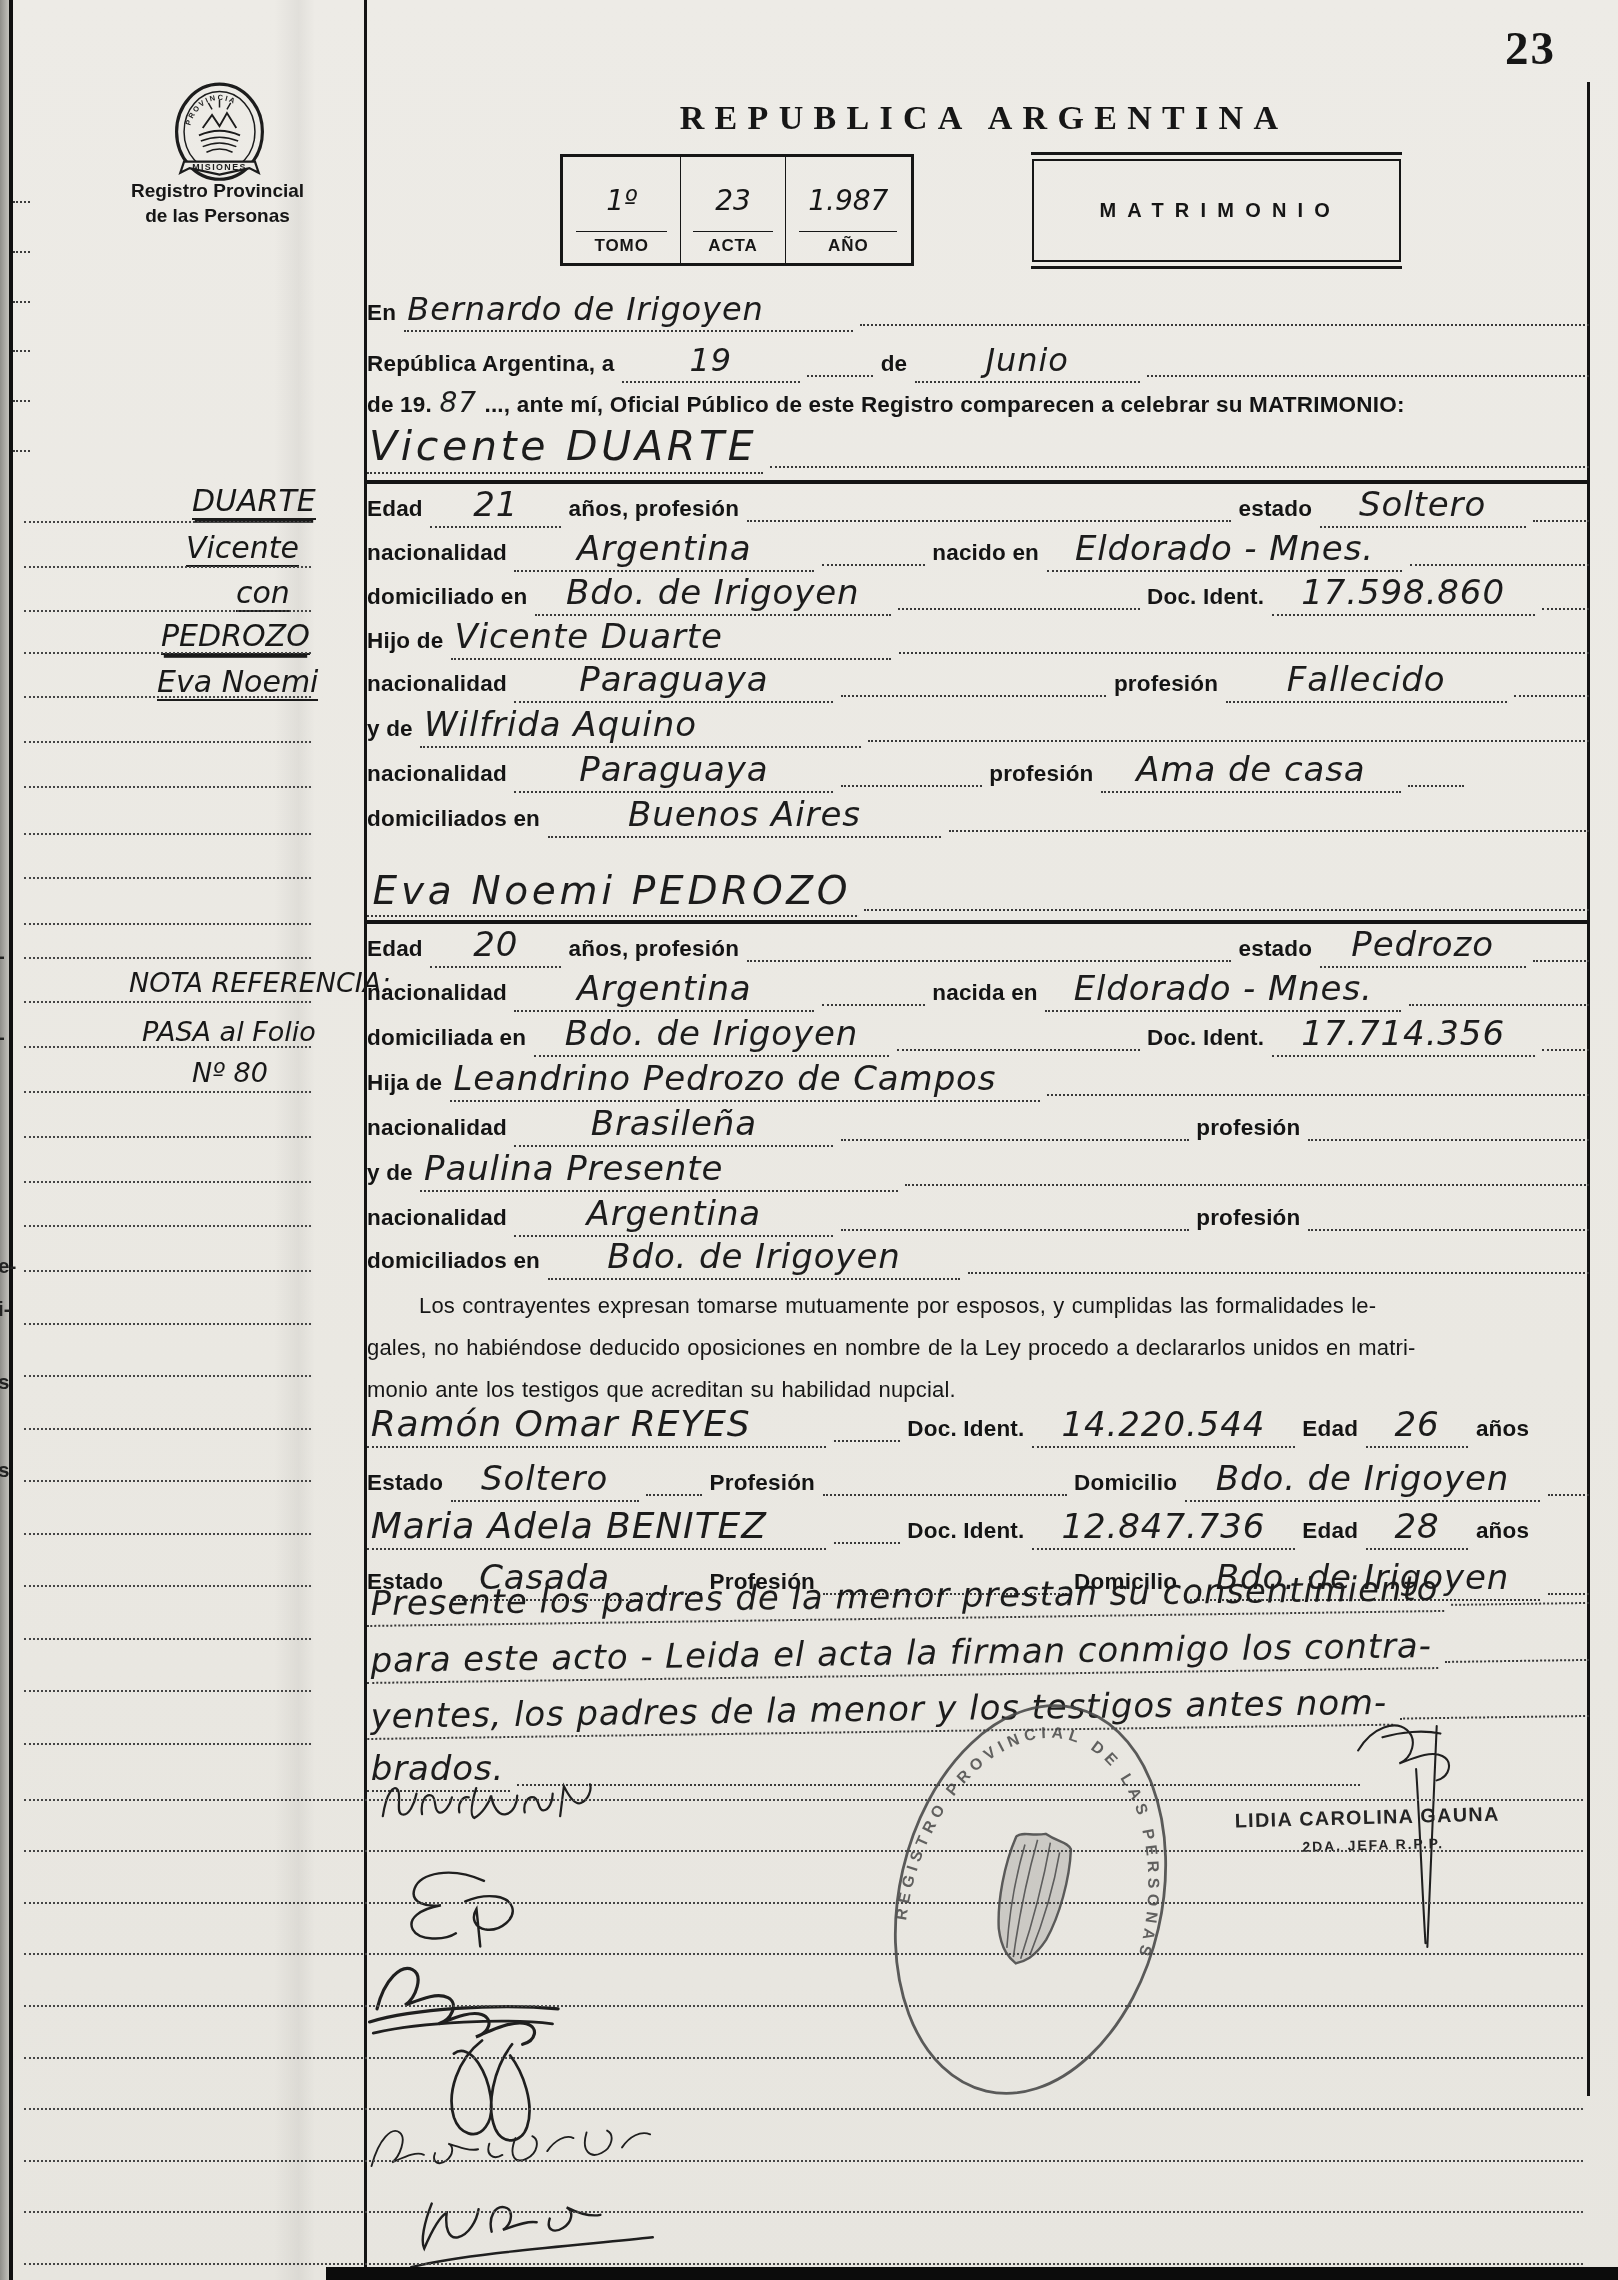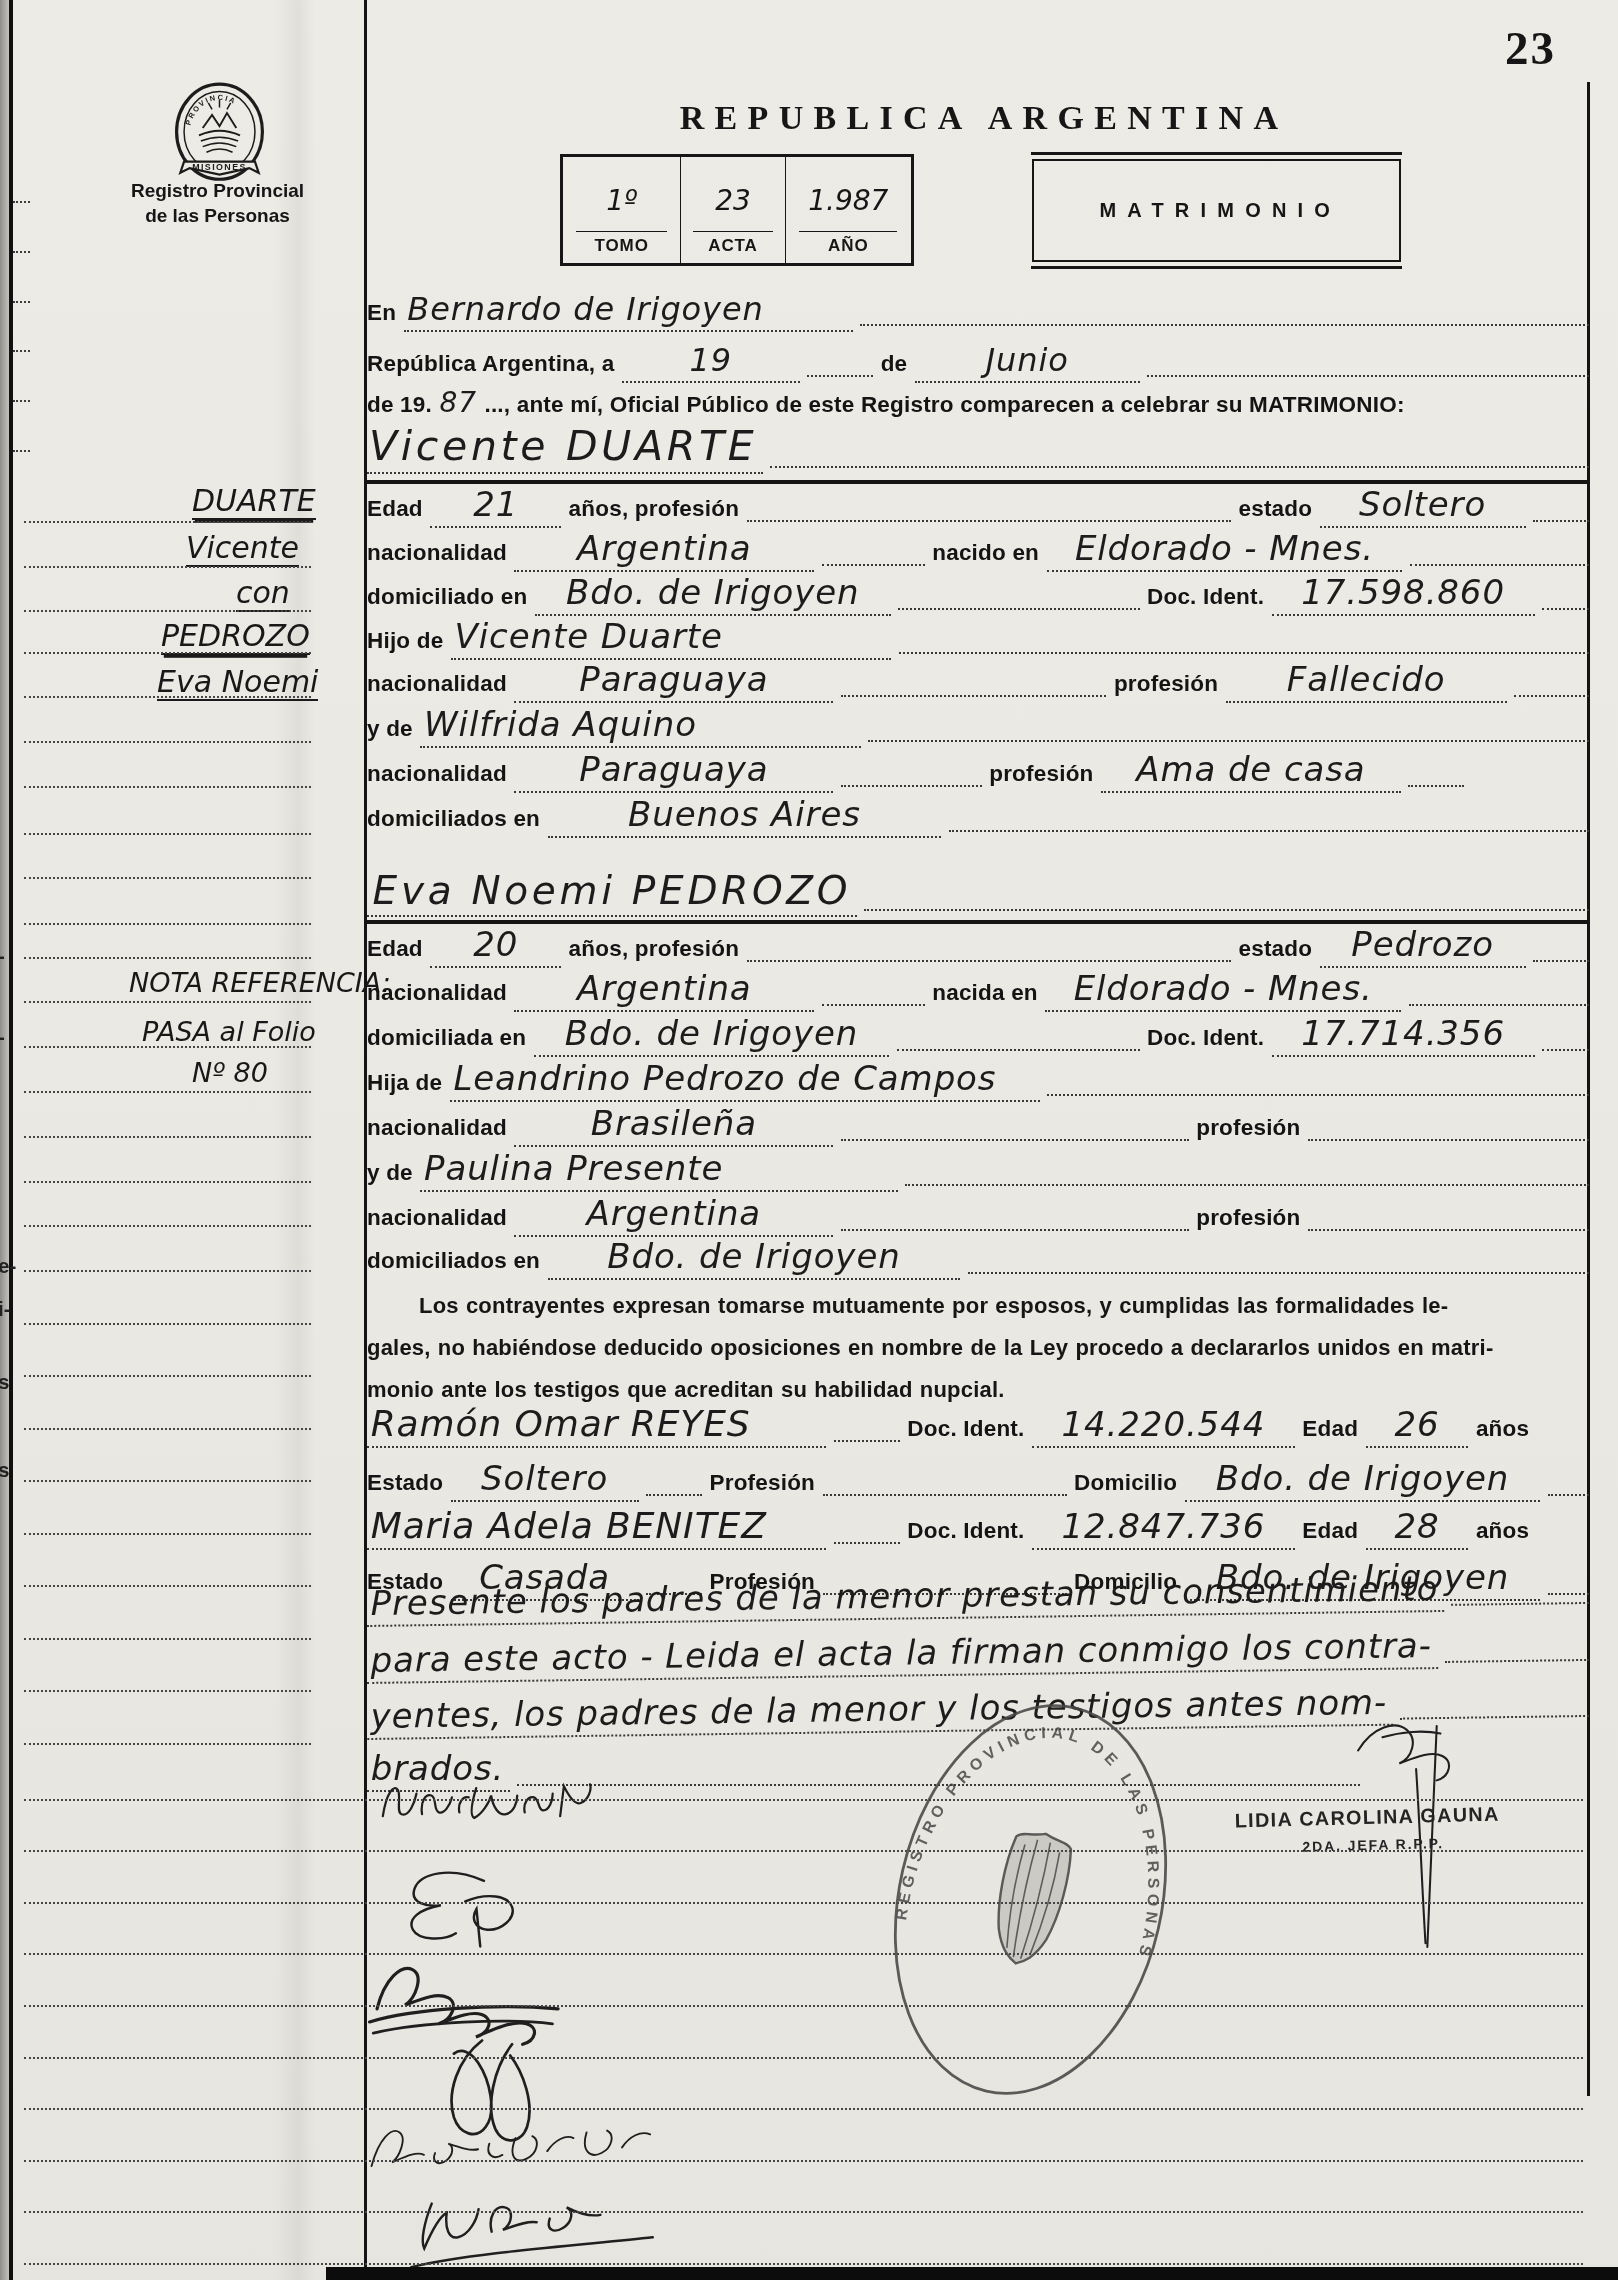--- a/index.html
+++ b/index.html
@@ -56,21 +56,21 @@
   .hw-md { font-size:36px; }
   .hw-sm { font-size:32px; }
   .d { border-bottom:2.8px dotted #383838; align-self:flex-end; margin-bottom:5.6px; min-width:15px; }
   .grow { flex:1 1 auto; }
   .onln { border-bottom:2.8px dotted #383838; text-align:center; padding:0 9.4px 1.9px 9.4px; }
   .onln-l { border-bottom:2.8px dotted #383838; text-align:left; padding:0 5.6px 1.9px 3.7px; }
 
   .hrule { position:absolute; left:367px; width:1222px; height:3.7px; background:#141414; }
 
   .para { position:absolute; left:367px; top:1285px; width:1012px;
-    font-size:22px; font-weight:700; line-height:42px; letter-spacing:0.2px; word-spacing:0.9px; }
+    font-size:22px; font-weight:400; line-height:42px; letter-spacing:0.2px; word-spacing:0.9px; }
   .para span { display:block; white-space:nowrap; }
   .para .ind { text-indent:52px; }
 
   
   .mword { position:absolute; font-family:"DejaVu Sans", sans-serif; font-style:italic;
     font-size:30px; color:#181818; white-space:nowrap; }
   .u1 { border-bottom:2.8px solid #1b1b1b; }
   .u2 { border-bottom:2.8px solid #1b1b1b; box-shadow:0 5.6px 0 -2.8px #1b1b1b; }
   .mnota { font-size:27px; }
 

